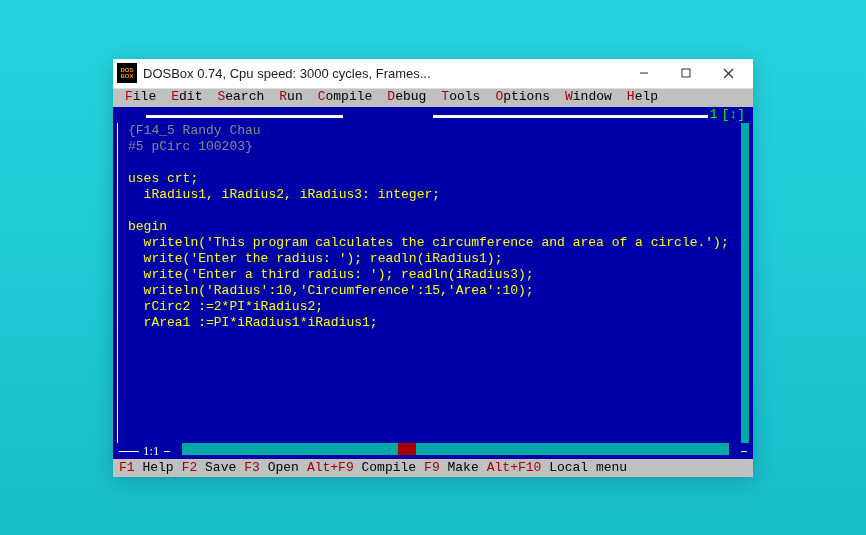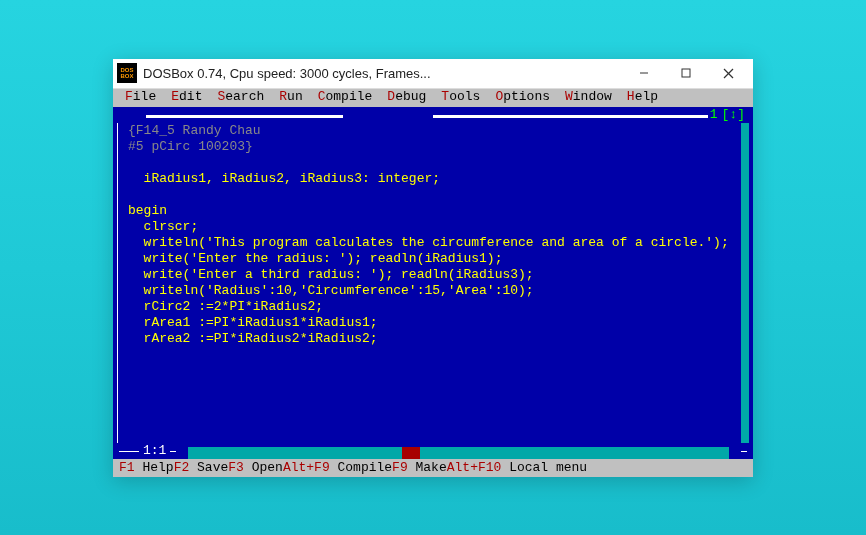--- a/index.html
+++ b/index.html
@@ -100,21 +100,22 @@
     border-right: 1px solid #fff;
     margin: 0 4px;
     font-family: Liberation Mono, monospace;
   }
   .code-line { white-space: pre; color: #ffff00; height: 16px; }
   .comment { color: #888; }
 
   .frame-bottom {
     display: flex;
     padding: 0 6px;
-    align-items: flex-end;
+    align-items: flex-start;
+    font-family: Liberation Serif, serif;
   }
   .cursor-pos {
     background: #0000a8;
     color: #fff;
     padding: 0 4px;
     position: relative; z-index: 1;
     margin-left: 20px;
   }
   .scroll-h {
     flex: 1; height: 12px;
@@ -137,20 +138,21 @@
     position: absolute; right: 4px; top: 16px; bottom: 16px; width: 8px;
     background: #00a8a8;
   }
 
   .statusbar {
     background: #c0c0c0;
     height: 18px;
     display: flex; align-items: center;
     padding: 0 6px;
     font-size: 13px;
+    gap: 8px;
   }
   .status-item { color: #000; }
   .status-item .fkey { color: #a00; }
 </style>
 </head>
 <body>
 
 <div class="window">
 
   <div class="titlebar">
@@ -201,31 +203,30 @@
         <span>
           <span class="frame-tab green">1</span><span class="frame-tab green">[↕]</span>
         </span>
       </div>
     </div>
 
     <div class="editor-body" id="editor-body">
         <div class="code-line comment">{F14_5 Randy Chau</div>
         <div class="code-line comment">#5 pCirc 100203}</div>
         <div class="code-line "></div>
+        <div class="code-line ">uses crt;</div>
         <div class="code-line ">  iRadius1, iRadius2, iRadius3: integer;</div>
         <div class="code-line "></div>
         <div class="code-line ">begin</div>
-        <div class="code-line ">  clrscr;</div>
         <div class="code-line ">  writeln('This program calculates the circumference and area of a circle.');</div>
         <div class="code-line ">  write('Enter the radius: '); readln(iRadius1);</div>
         <div class="code-line ">  write('Enter a third radius: '); readln(iRadius3);</div>
         <div class="code-line ">  writeln('Radius':10,'Circumference':15,'Area':10);</div>
         <div class="code-line ">  rCirc2 :=2*PI*iRadius2;</div>
         <div class="code-line ">  rArea1 :=PI*iRadius1*iRadius1;</div>
-        <div class="code-line ">  rArea2 :=PI*iRadius2*iRadius2;</div>
       </div>
     <div class="scroll-v"></div>
 
     <div class="frame-bottom">
       <div class="frame-single"></div>
       <span class="cursor-pos">1:1</span>
       <div class="scroll-h">
         <div class="scroll-thumb-h"></div>
       </div>
     </div>

